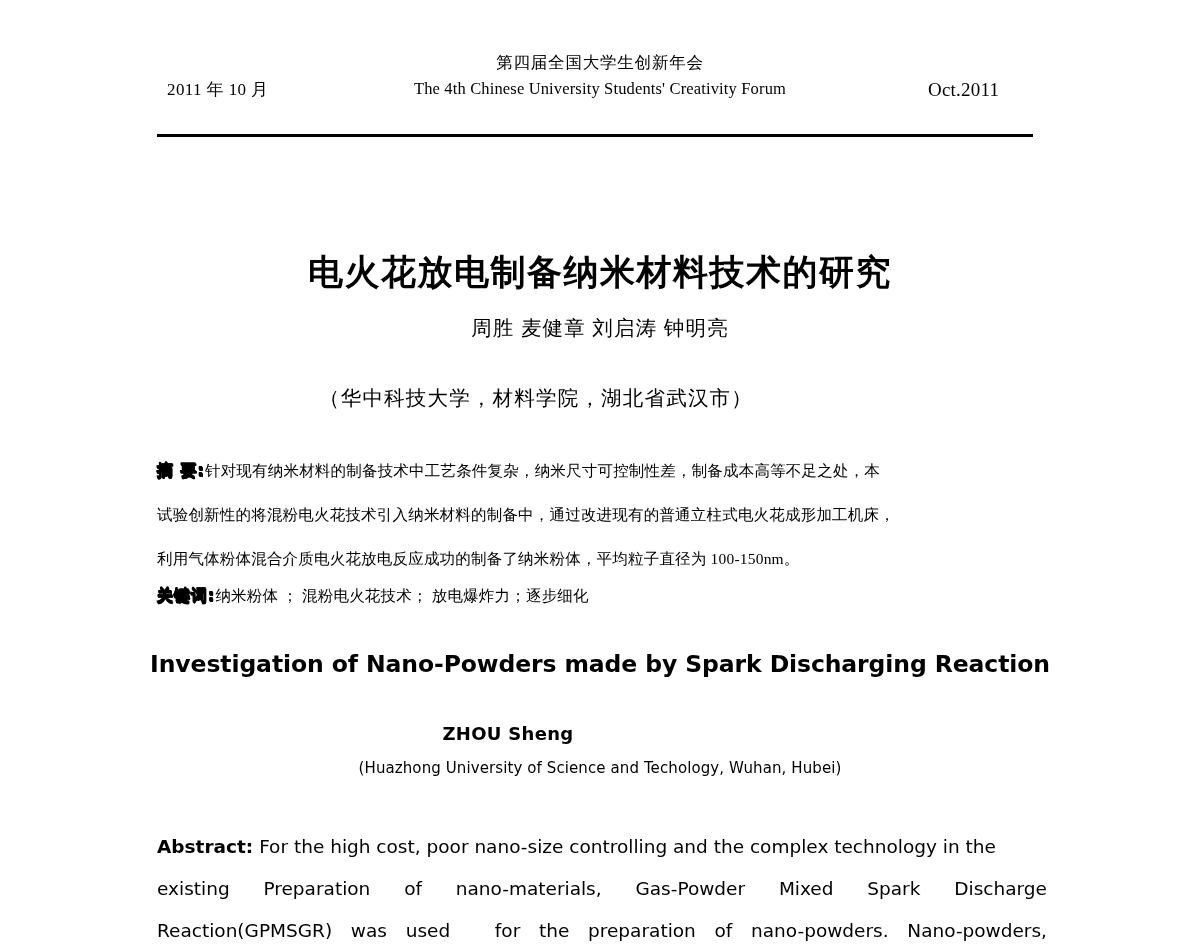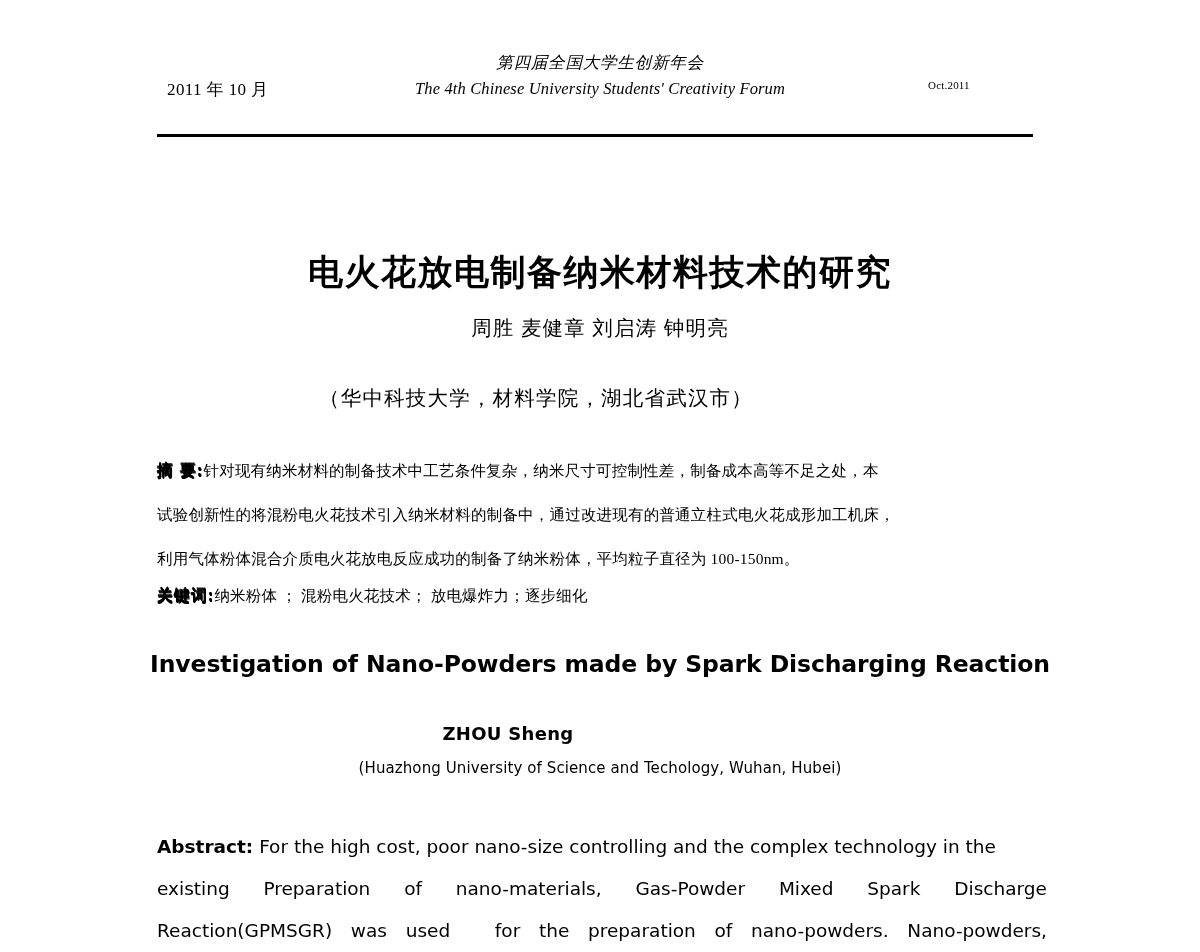--- a/index.html
+++ b/index.html
@@ -36,31 +36,30 @@
     left: 167px;
     top: 26px;
     font-size: 17px;
     letter-spacing: 0.4px;
     white-space: nowrap;
   }
   .header-right {
     position: absolute;
     left: 928px;
     top: 27px;
-    font-size: 11px;
+    font-size: 19px;
     letter-spacing: 0.2px;
     white-space: nowrap;
   }
   .header-center {
     position: absolute;
     left: 300px;
     top: 0;
     width: 600px;
     text-align: center;
-    font-style: italic;
   }
   .header-cn {
     font-size: 16.5px;
     letter-spacing: 0.8px;
     line-height: 1.35;
     white-space: nowrap;
   }
   .header-en {
     font-size: 16.5px;
     letter-spacing: 0.15px;
@@ -130,21 +129,21 @@
     width: 890px;
   }
   .cn-abs-line {
     font-size: 15.5px;
     line-height: 44px;
     letter-spacing: 0.2px;
     white-space: nowrap;
   }
   .abs-label {
     font-family: "DejaVu Sans", "Liberation Sans", sans-serif;
-    font-weight: normal;
+    font-weight: bold;
     font-size: 16px;
     letter-spacing: 1px;
     
     text-shadow:
       0.6px 0 0 #000, -0.6px 0 0 #000,
       0 0.6px 0 #000, 0 -0.6px 0 #000,
       0.6px 0.6px 0 #000, -0.6px -0.6px 0 #000;
   }
   .kw-line {
     font-size: 15.5px;

